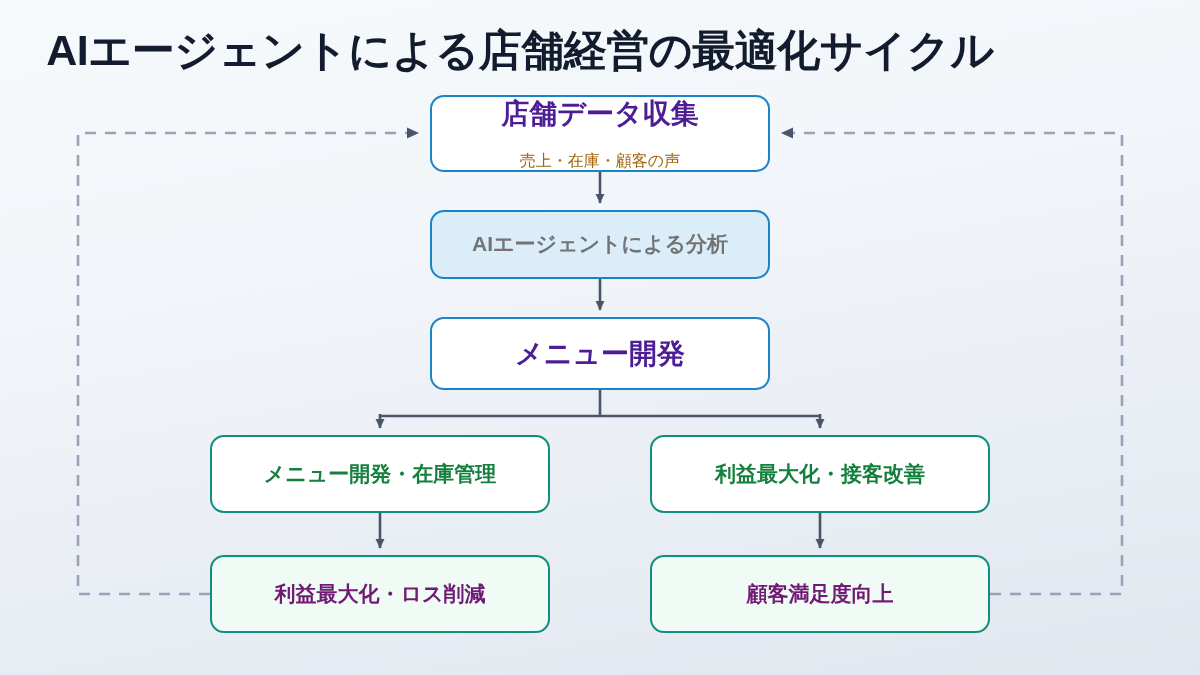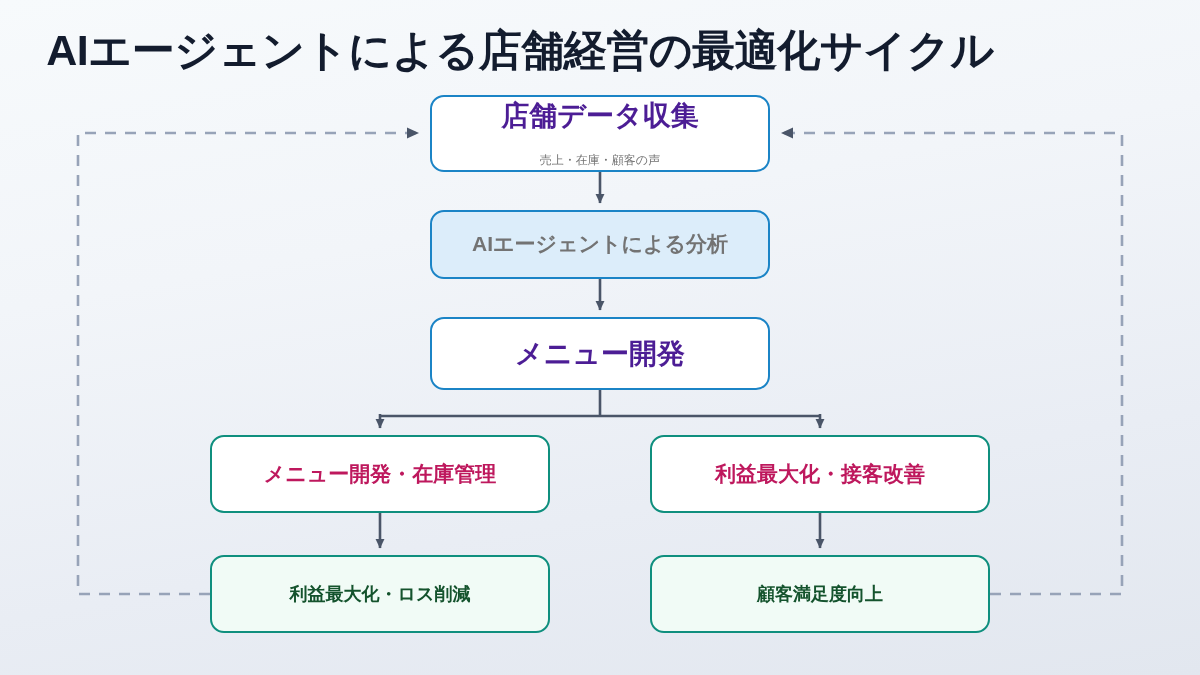--- a/index.html
+++ b/index.html
@@ -61,42 +61,42 @@
     line-height: 1.3;
     white-space: nowrap;
   }
 
   
   .n-blue {
     background: #ffffff;
     border: 2.5px solid #1b84c6;
   }
   .n-blue .label { color: #4c1d95; font-size: 28px; }
-  .n-blue .sub { color: #737373; font-size: 12px; margin-top: 20px; }
+  .n-blue .sub { color: #a16207; font-size: 16px; margin-top: 20px; }
 
   
   .n-blue-fill {
     background: #dcedfa;
     border: 2.5px solid #1b84c6;
   }
   .n-blue-fill .label { color: #737373; font-size: 21px; }
 
   
   .n-teal {
     background: #ffffff;
     border: 2.5px solid #0f8f7e;
   }
-  .n-teal .label { color: #be185d; font-size: 21px; }
+  .n-teal .label { color: #15803d; font-size: 21px; }
 
   
   .n-teal-fill {
     background: #f1fbf6;
     border: 2.5px solid #0f8f7e;
   }
-  .n-teal-fill .label { color: #14532d; font-size: 18px; }
+  .n-teal-fill .label { color: #701a75; font-size: 21px; }
 </style>
 </head>
 <body>
 
 <div id="stage">
 
   <div class="title">AIエージェントによる店舗経営の最適化サイクル</div>
 
   <svg id="edges" viewBox="0 0 1200 675" xmlns="http://www.w3.org/2000/svg">
     <defs>

